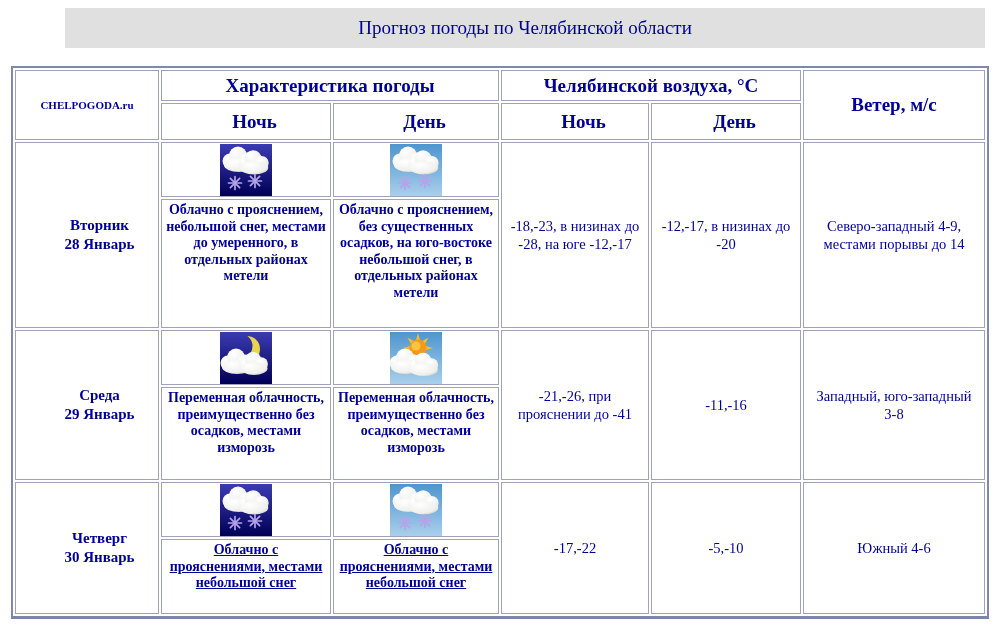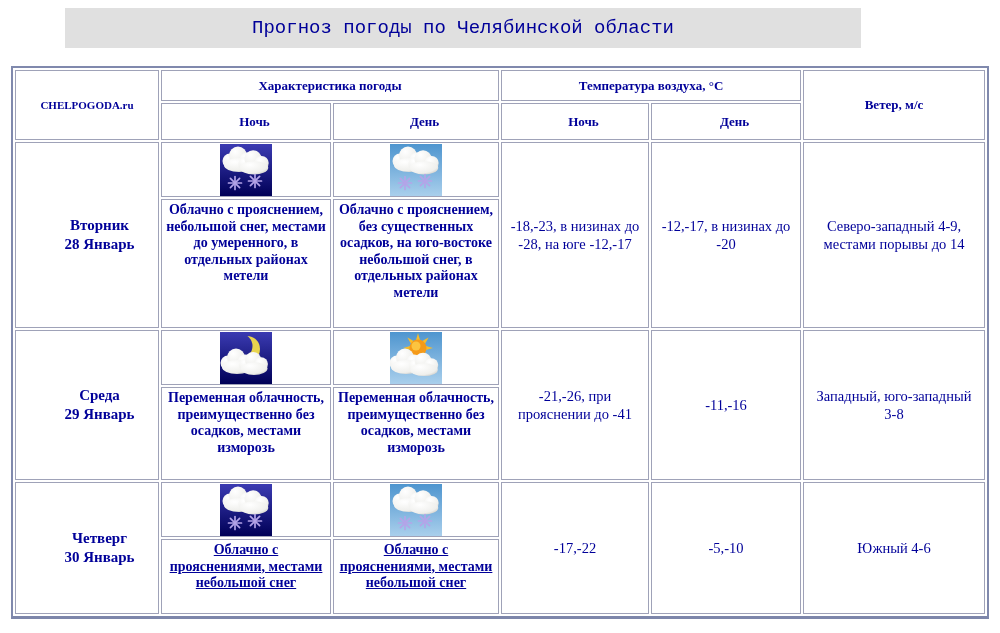--- a/index.html
+++ b/index.html
@@ -1,28 +1,28 @@
 <!DOCTYPE html>
 <html><head>
 <meta charset="utf-8">
 <style>
   html,body{margin:0;padding:0;background:#ffffff;}
   body{width:1000px;height:633px;position:relative;font-family:"Liberation Serif","DejaVu Serif",serif;color:#000099;}
 
-  .banner{position:absolute;left:65px;top:8px;width:796px;height:40px;background:#e0e0e0;
-          display:flex;align-items:center;justify-content:center;font-family:Liberation Mono, monospace;}
+  .banner{position:absolute;left:65px;top:8px;width:920px;height:40px;background:#e0e0e0;
+          display:flex;align-items:center;justify-content:center;}
   .banner span{font-size:19px;color:#000099;}
 
   table.forecast{position:absolute;left:11px;top:66px;border-collapse:separate;border-spacing:2px;
           background:#ffffff;border:2px solid #8089ad;border-bottom:3px solid #7d86aa;table-layout:fixed;}
   col.c1{width:144px}col.c2{width:170px}col.c3{width:166px}col.c4{width:148px}col.c5{width:150px}col.c6{width:182px}
 
   th,td{border:1px solid #9fa2b8;text-align:center;vertical-align:middle;color:#000099;
         overflow:hidden;padding:1px 3px;}
-  th{font-weight:bold;font-size:13px;}
+  th{font-weight:bold;font-size:19px;}
   tr.hr1 th{height:27px;}
   tr.hr2 th{height:33px;padding-left:20px;}
   .brand{font-size:11px;}
 
   td.day-cell{font-weight:bold;font-size:15px;line-height:1.25;padding-left:28px;}
   td.char-cell{border:none;padding:0;vertical-align:top;margin-left:19px;}
   .char-wrap{display:flex;flex-direction:column;gap:2px;}
   .h1{height:186px;}
   .h2{height:150px;}
   .h3{height:132px;text-decoration:underline;}
@@ -84,21 +84,21 @@
       <col class="c2">
       <col class="c3">
       <col class="c4">
       <col class="c5">
       <col class="c6">
     </colgroup>
   <tbody>
   <tr class="hr1">
     <th rowspan="2" class="brand">CHELPOGODA.ru</th>
     <th colspan="2">Характеристика погоды</th>
-    <th colspan="2">Температура воздуха, °С</th>
+    <th colspan="2">Челябинской воздуха, °С</th>
     <th rowspan="2">Ветер, м/с</th>
   </tr>
   <tr class="hr2">
     <th>Ночь</th>
     <th>День</th>
     <th>Ночь</th>
     <th>День</th>
   </tr>
 
   <tr>

